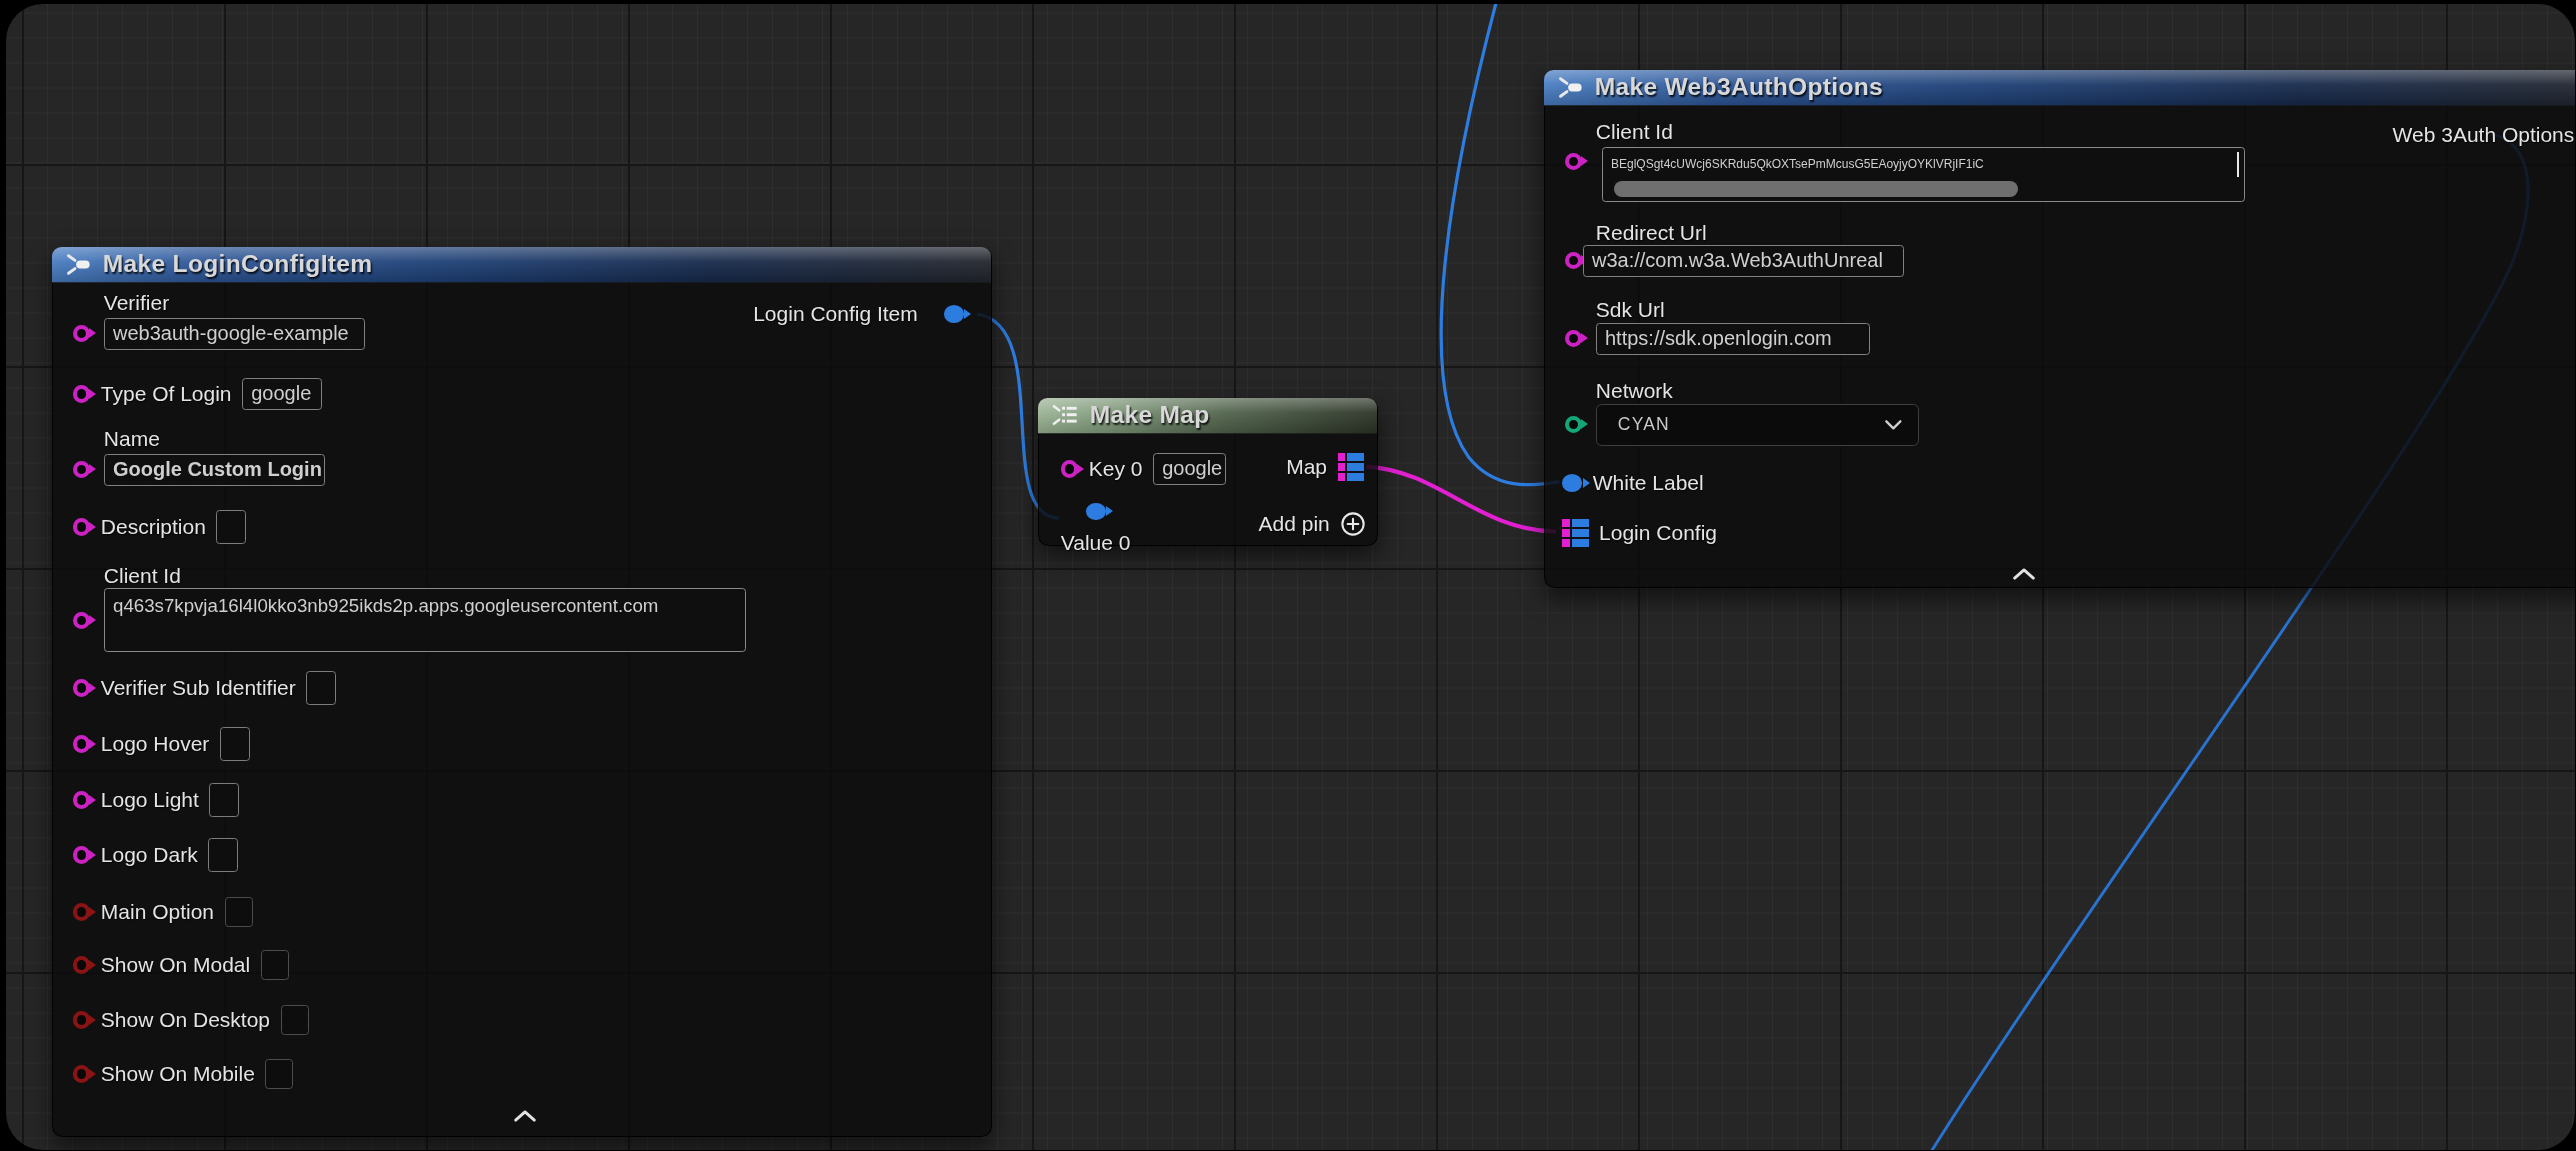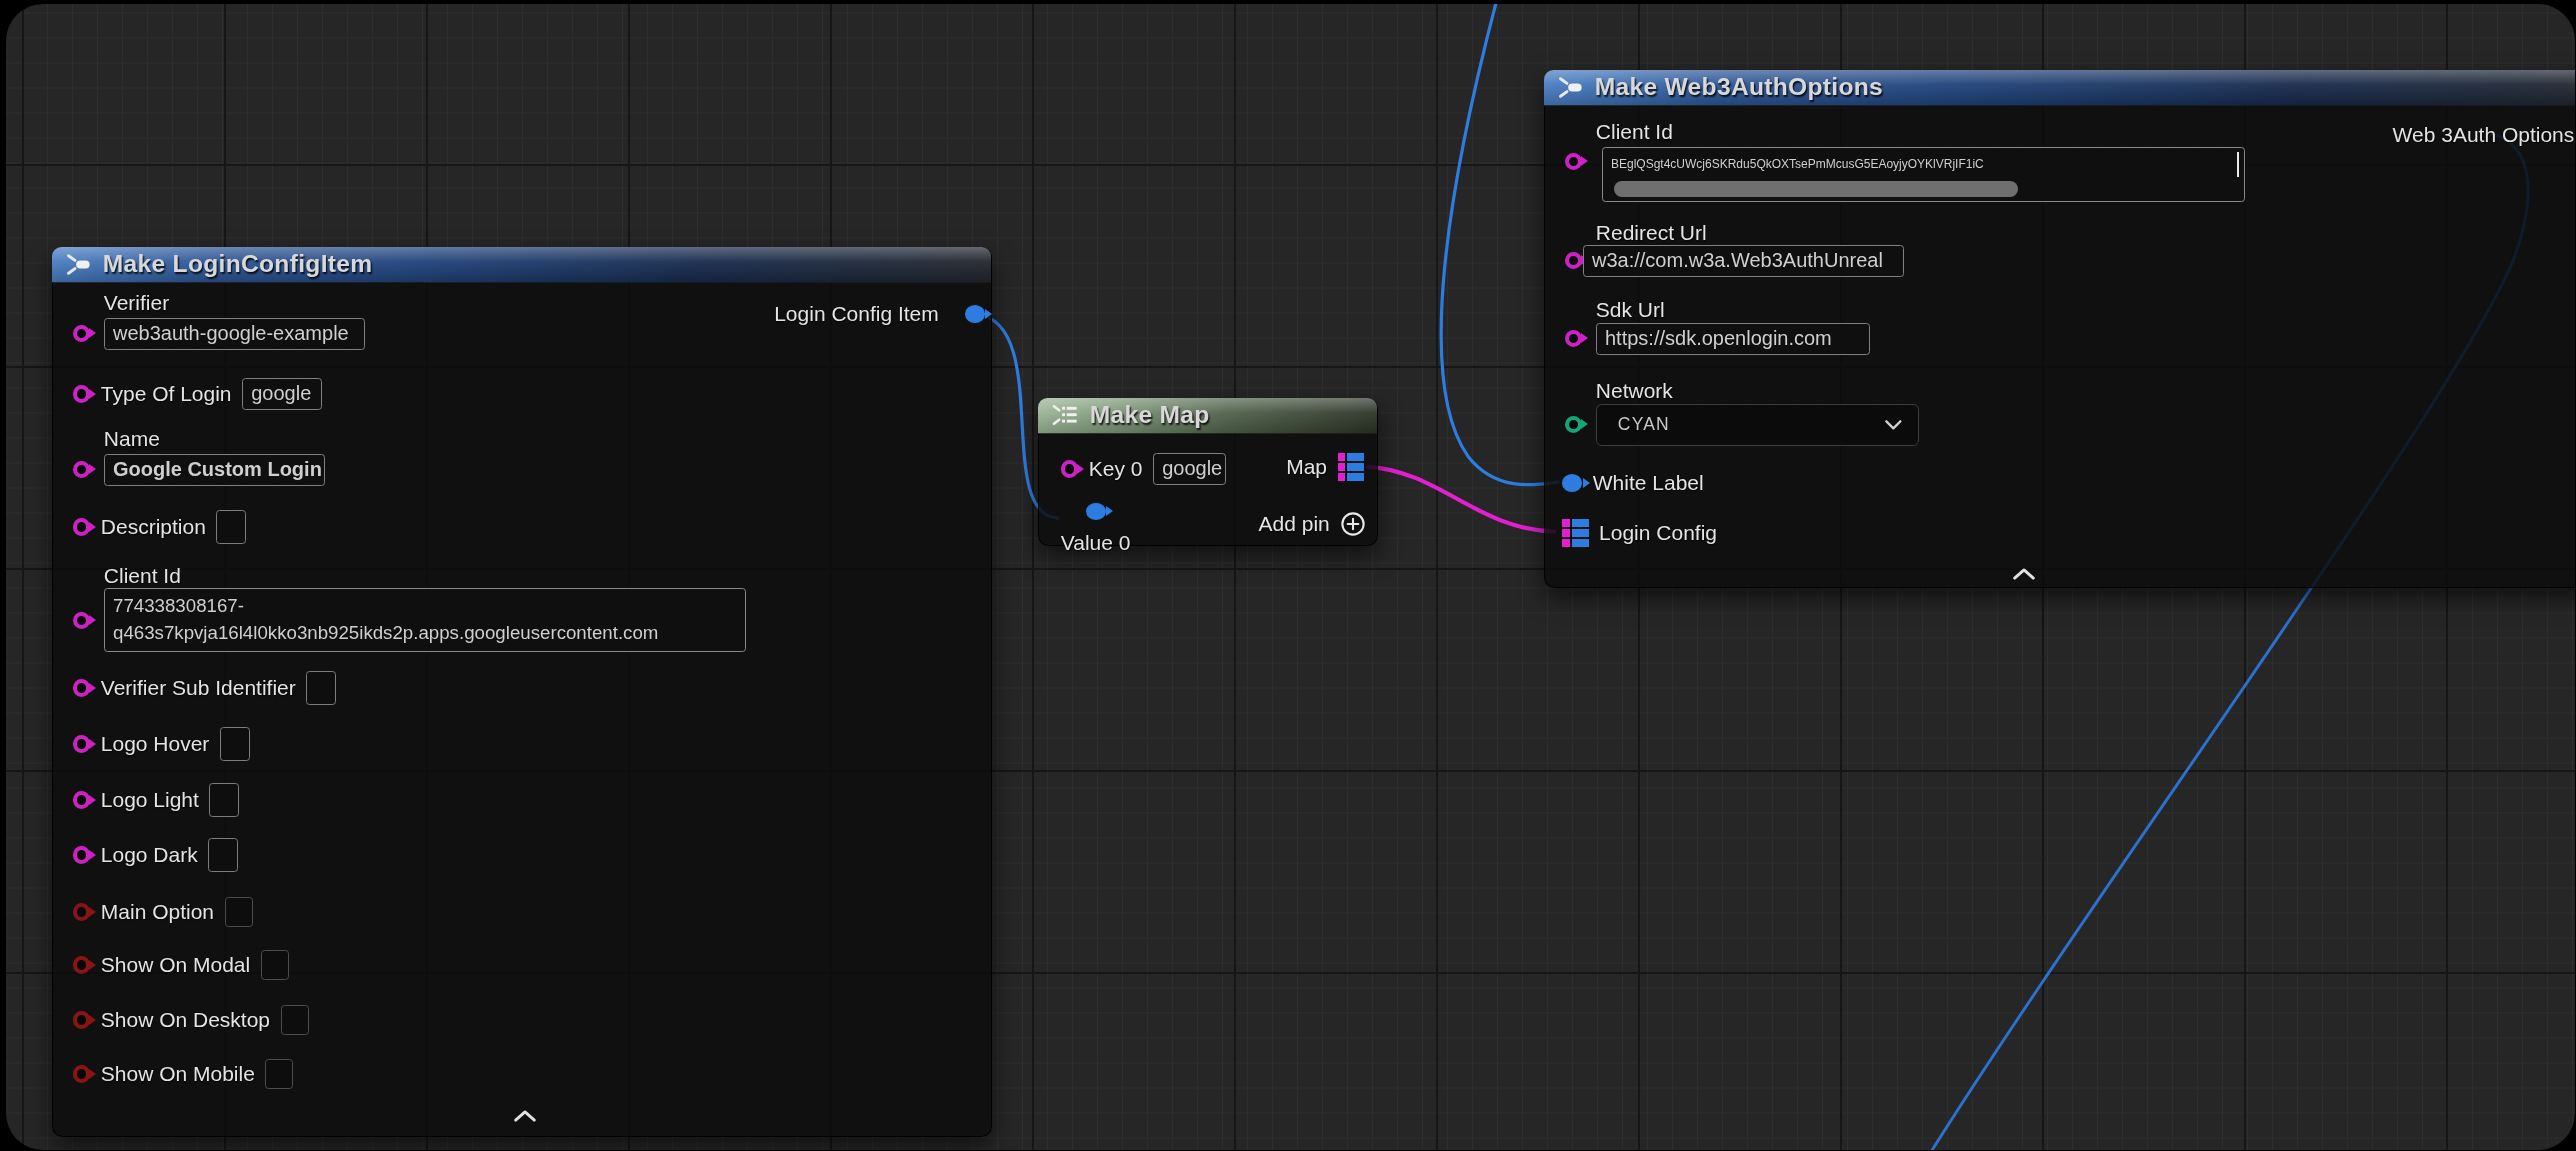--- a/index.html
+++ b/index.html
@@ -88,21 +88,21 @@
     <div class="node" style="left:46px;top:243px;width:940px;height:890px;">
       <div class="node-header hdr-blue">
         <svg class="glyph" width="27" height="27" viewBox="0 0 46 46">
           <path d="M6 8 L17 16" stroke="#e8e8e8" stroke-width="5" stroke-linecap="round" fill="none"></path>
           <path d="M6 38 L17 30" stroke="#e8e8e8" stroke-width="5" stroke-linecap="round" fill="none"></path>
           <rect x="19" y="16" width="23" height="14" rx="7" fill="#f0f0f0"></rect>
         </svg>
         <span class="node-title">Make LoginConfigItem</span>
       </div>
 
-      <div class="prow" style="right:6px;top:50px;gap:26px;">
+      <div class="prow" style="right:27px;top:50px;gap:26px;">
         <span class="lbl">Login Config Item</span>
         <span class="pin filled" style="--pc:var(--struct-pin);"></span>
       </div>
 
       <div class="lbl abs" style="left:51px;top:283px; left:51px;top:43px;">Verifier</div>
       <span class="pin hollow abs" style="--pc:var(--string-pin);left:20px;top:77px;"></span>
       <div class="tbox lg abs" style="left:51px;top:70px;width:261px;">web3auth-google-example</div>
 
       <div class="prow" style="left:20px;top:130px;">
         <span class="pin hollow" style="--pc:var(--string-pin);"></span>
@@ -116,21 +116,20 @@
 
       <div class="prow" style="left:20px;top:263px;">
         <span class="pin hollow" style="--pc:var(--string-pin);"></span>
         <span class="lbl">Description</span>
         <div class="sbox"></div>
       </div>
 
       <div class="lbl abs" style="left:51px;top:316px;">Client Id</div>
       <span class="pin hollow abs" style="--pc:var(--string-pin);left:20px;top:364px;"></span>
       <div class="bigbox" style="left:51px;top:340px;width:642px;height:64px;padding-top:3.5px;">
-        <div class="line">774338308167-</div>
         <div class="line">q463s7kpvja16l4l0kko3nb925ikds2p.apps.googleusercontent.com</div>
       </div>
 
       <div class="prow" style="left:20px;top:424px;">
         <span class="pin hollow" style="--pc:var(--string-pin);"></span>
         <span class="lbl">Verifier Sub Identifier</span>
         <div class="sbox"></div>
       </div>
 
       <div class="prow" style="left:20px;top:480px;">

